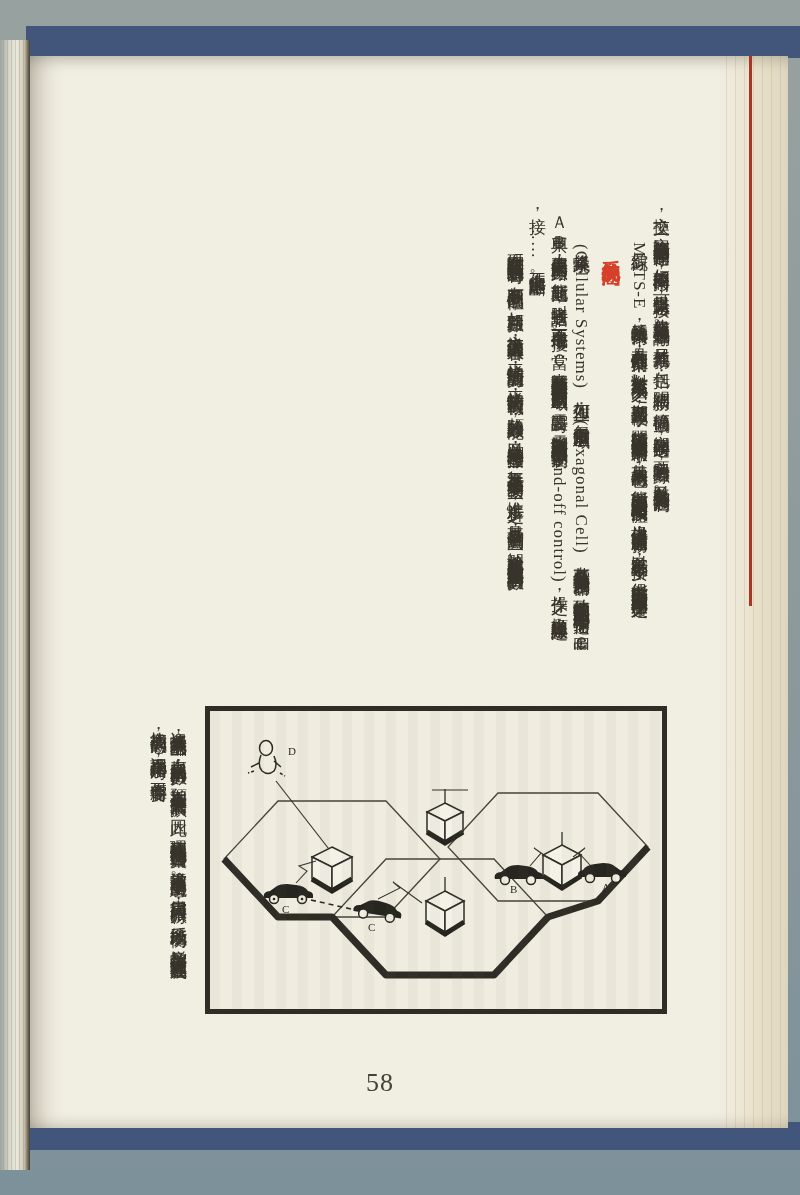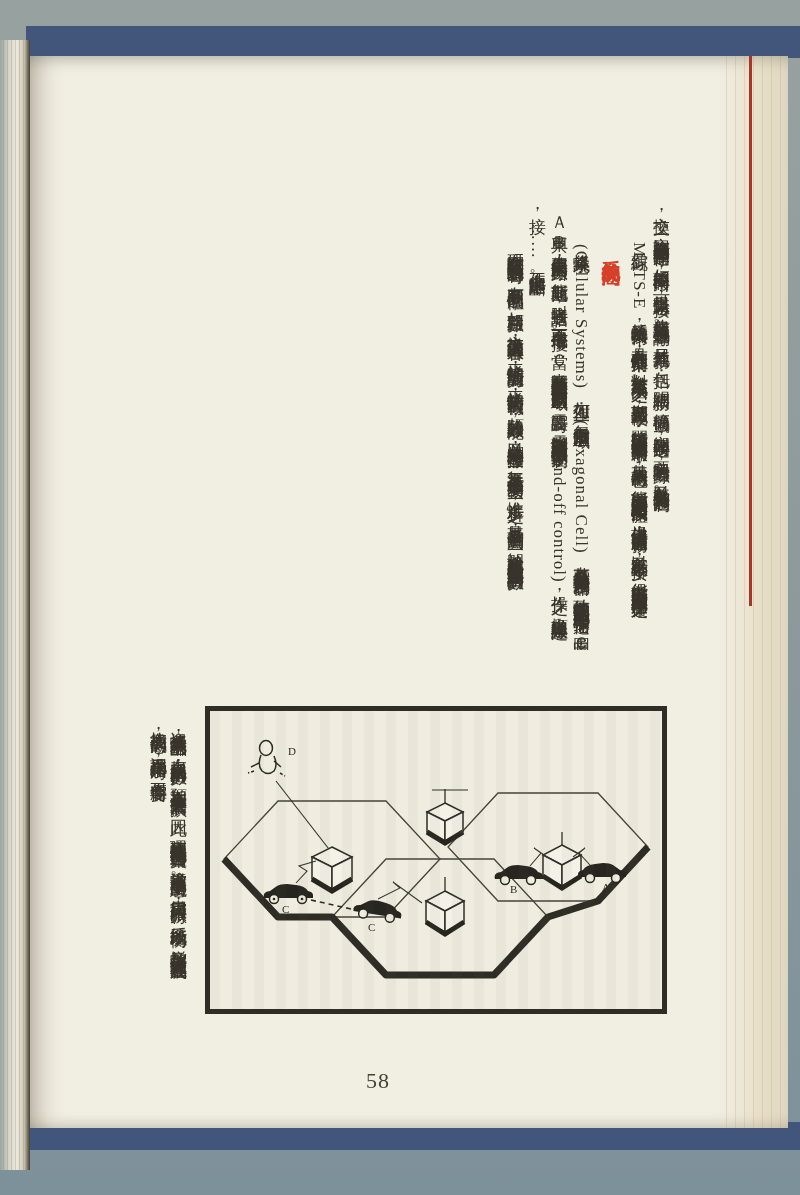--- a/index.html
+++ b/index.html
@@ -49,21 +49,21 @@
     text-indent:40px;letter-spacing:2px;margin-block-start:6px;margin-block-end:8px;}
 
   
   .fig{position:absolute;left:175px;top:650px;width:452px;height:298px;margin:0;
     border:5px solid #2f2d26;background:#f0ede0;box-sizing:content-box;}
   .fig::after{content:"";position:absolute;inset:0;pointer-events:none;
     background:repeating-linear-gradient(90deg,rgba(100,105,88,.05) 0 10px,transparent 10px 22px);}
   .fig svg{display:block;width:452px;height:298px;}
   .fig-label{font-family:"Liberation Serif", serif;font-size:11px;fill:#2c2a23;}
 
-  .page-number{position:absolute;left:336px;top:1012px;font-size:22px;color:#46413a;
+  .page-number{position:absolute;left:336px;top:1012px;font-size:26px;color:#46413a;
     font-family:"Liberation Serif", serif;letter-spacing:1px;}
 </style>
 </head>
 <body>
 
 <div class="scene">
 
   <div class="cover cover-top"></div>
   <div class="cover cover-bottom"></div>
   <div class="left-stack"></div>

